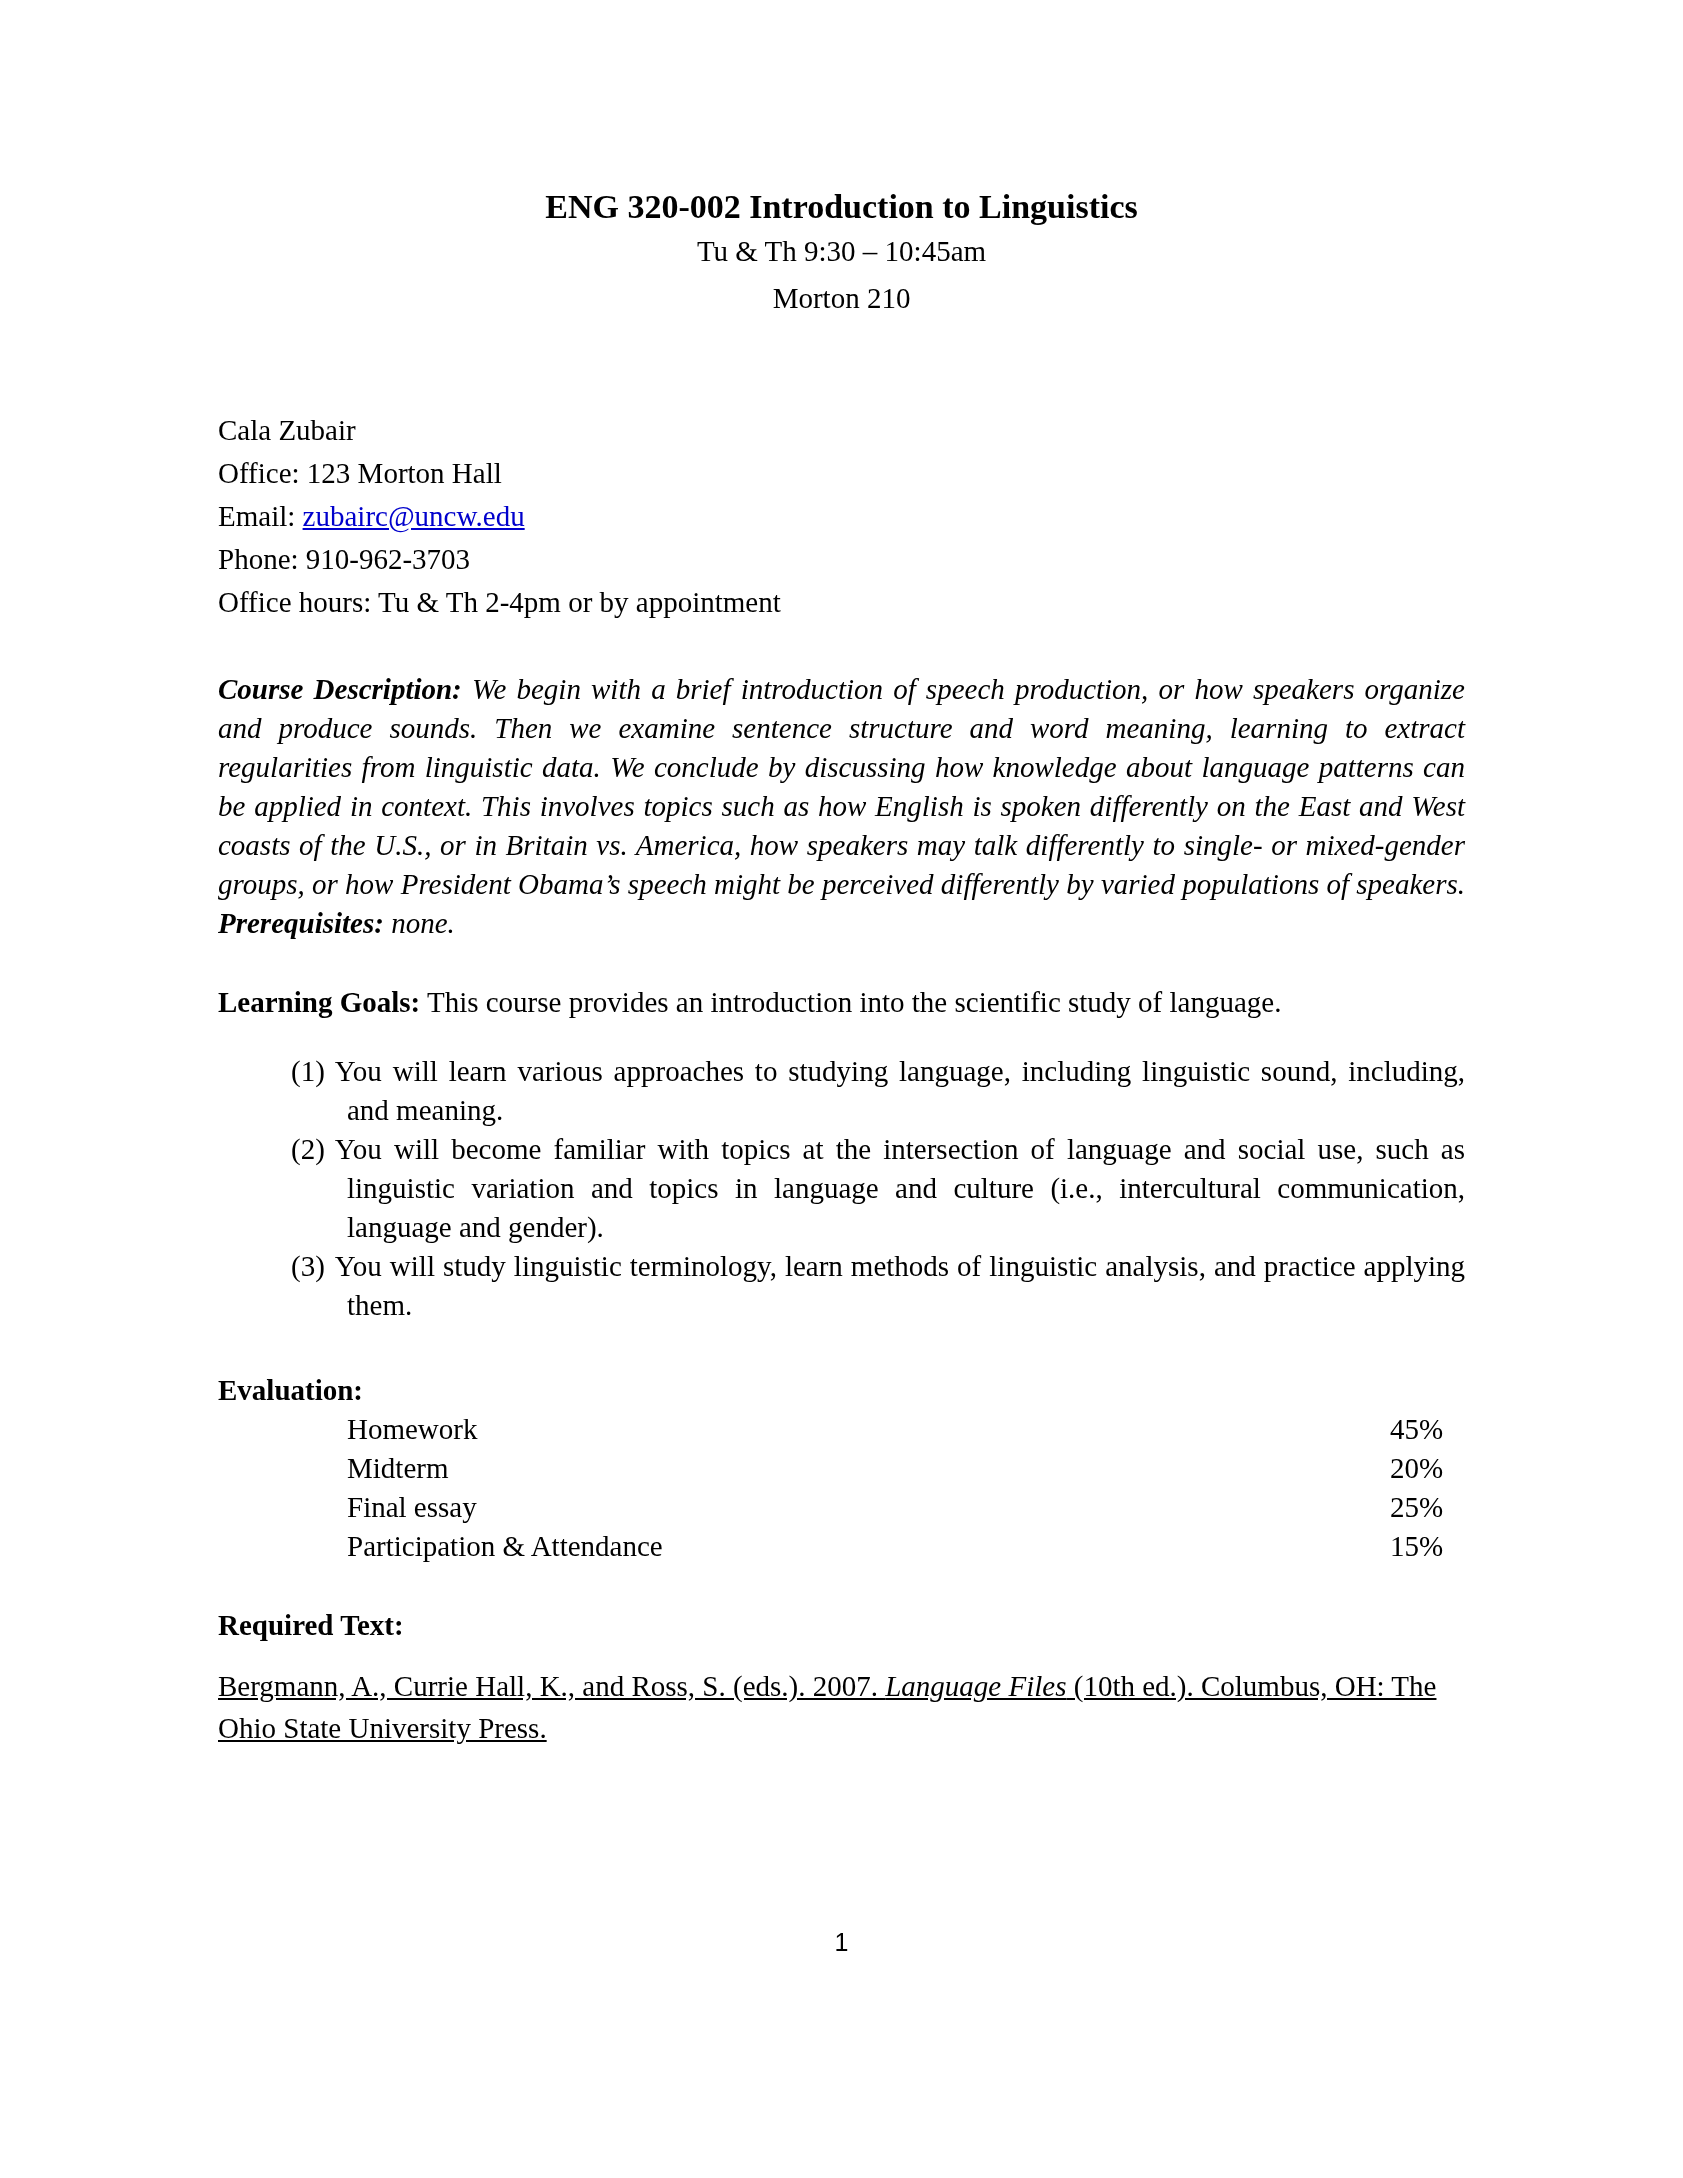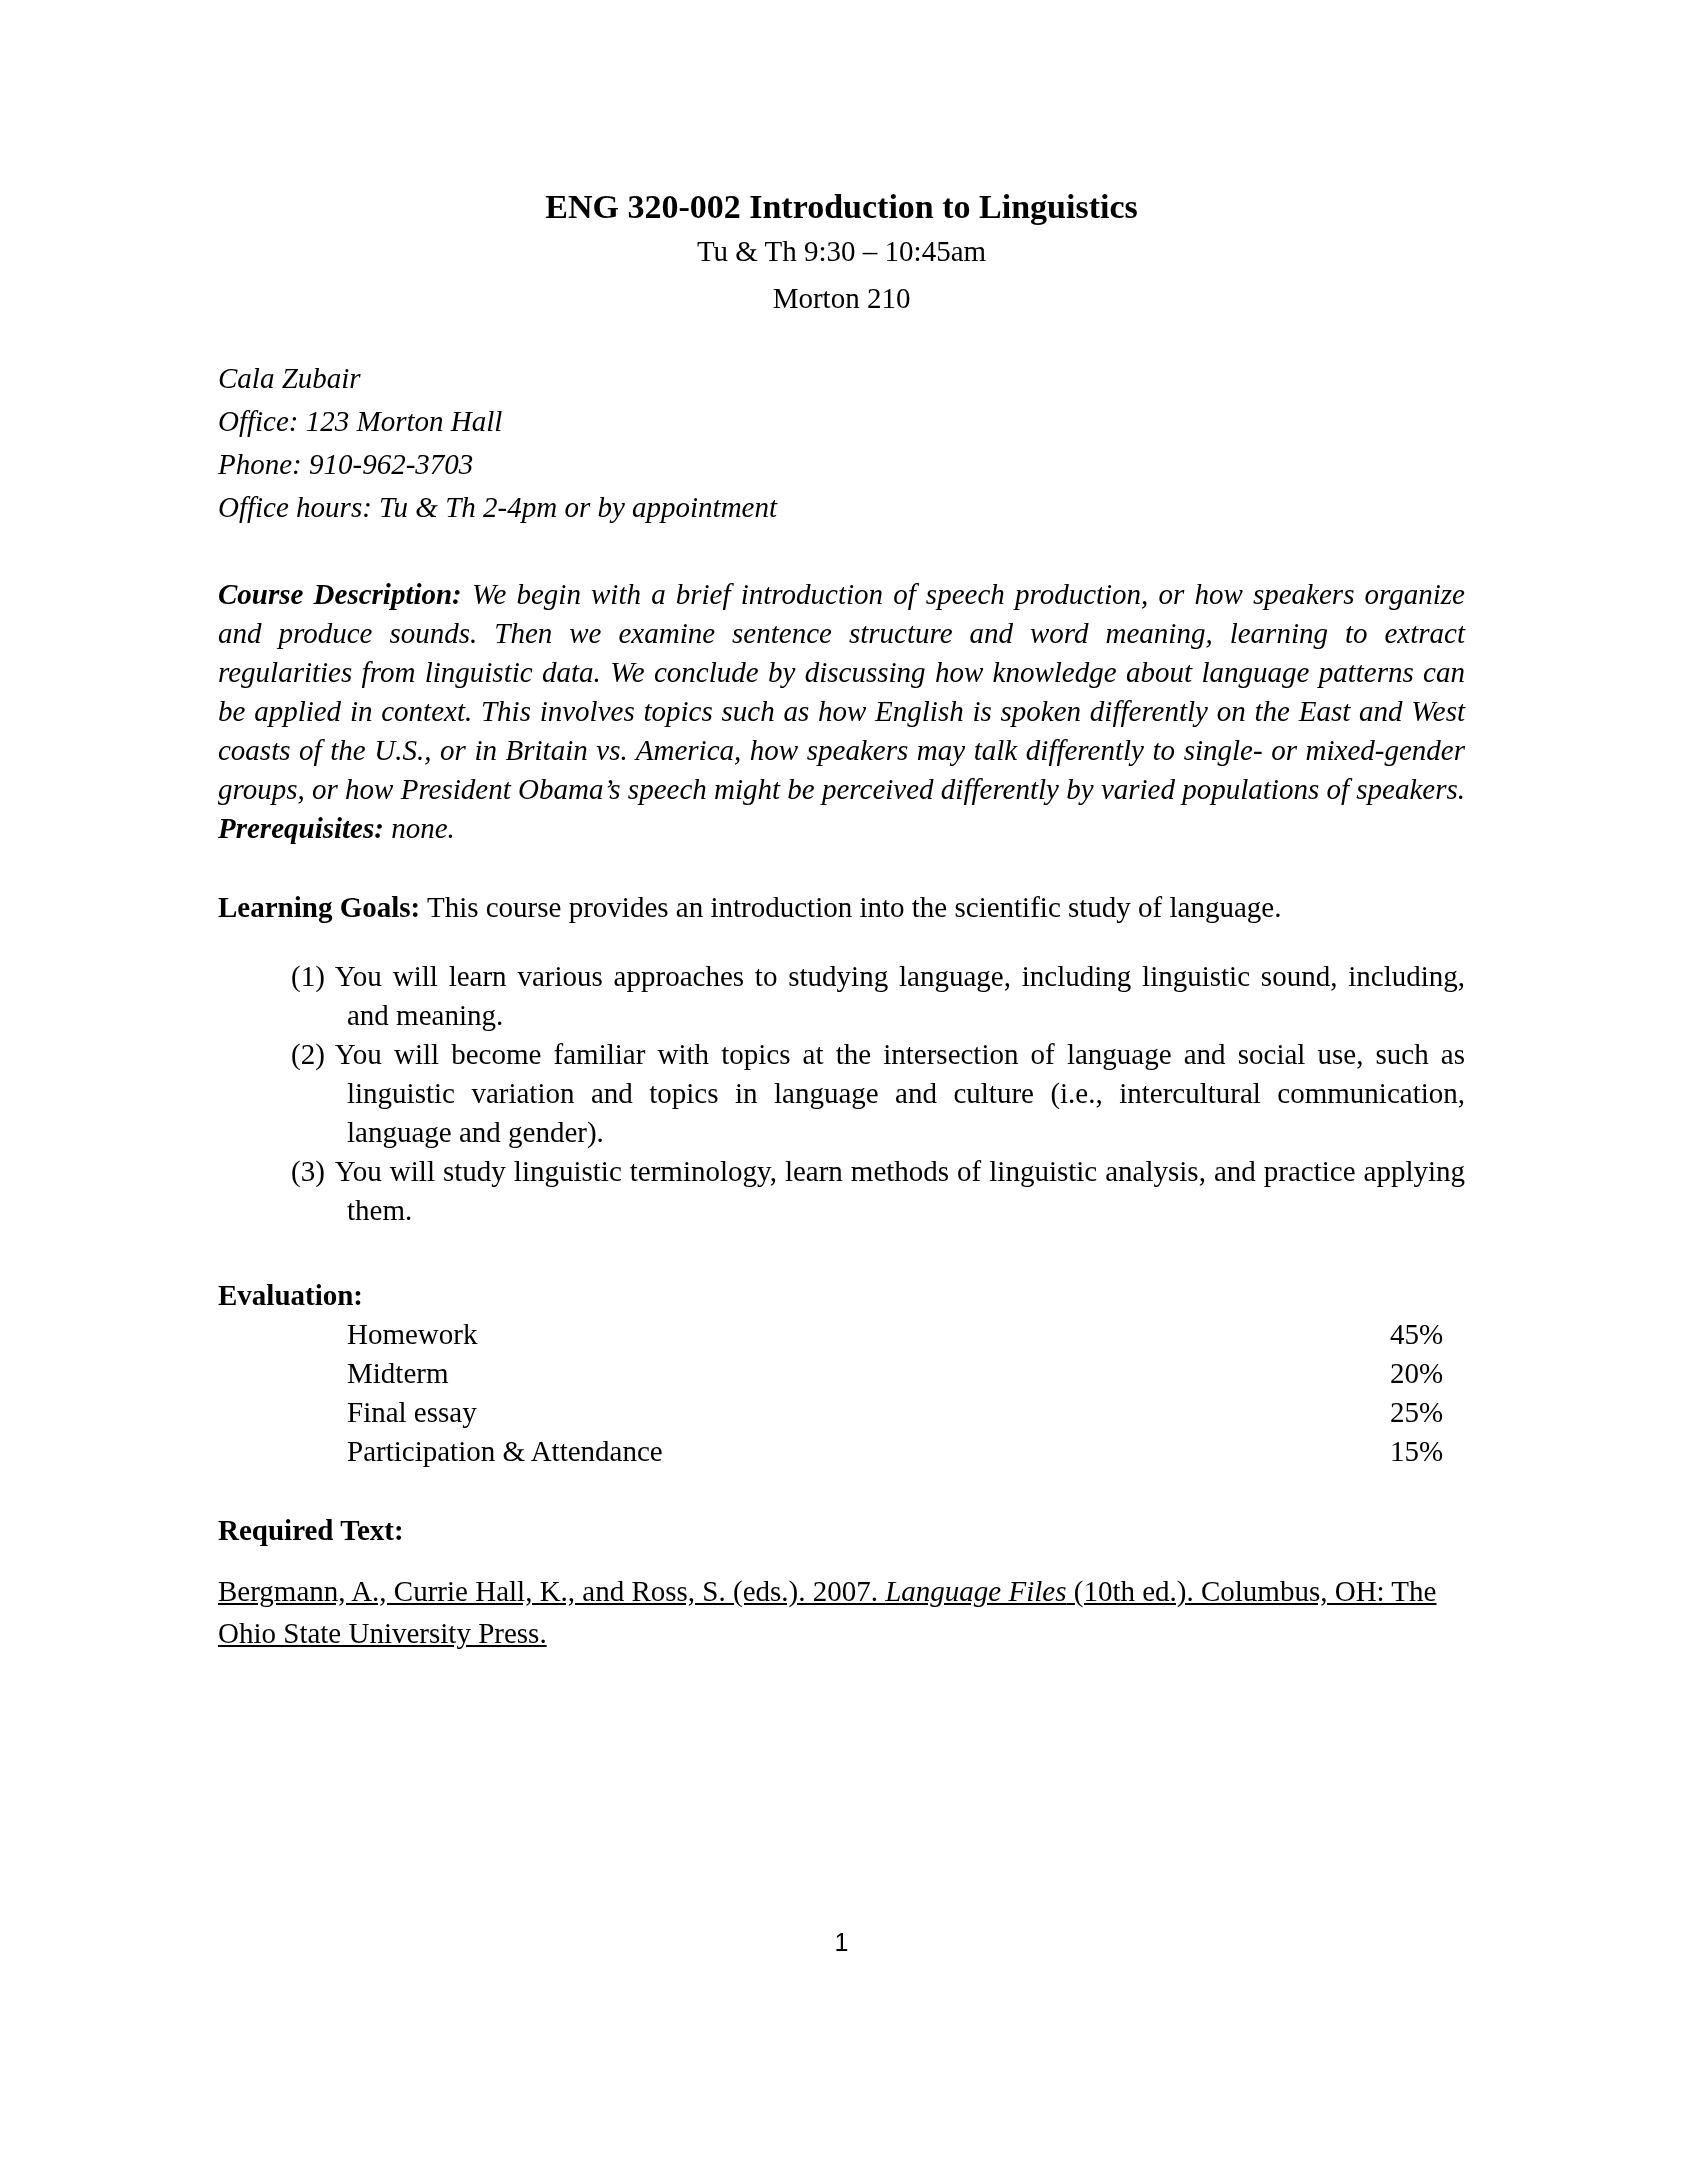--- a/index.html
+++ b/index.html
@@ -18,21 +18,21 @@
   }
   .doc-header { text-align: center; }
   .doc-title {
     font-size: 34px;
     font-weight: bold;
     line-height: 46px;
   }
   .doc-subtitle { line-height: 39px; margin-top: 2px; }
   .doc-room { line-height: 39px; margin-top: 8px; }
 
-  .contact-block { margin-top: 39px; line-height: 43px; font-style: italic; }
+  .contact-block { margin-top: 91px; line-height: 43px; }
   .email-link {
     color: #0000CC;
     text-decoration: underline;
     cursor: pointer;
   }
 
   .para { text-align: justify; }
   .desc-para { margin-top: 46px; font-style: italic; }
   .goals-intro { margin-top: 40px; text-align: left; }
 
@@ -73,20 +73,21 @@
 
   <div class="doc-header">
     <div class="doc-title">ENG 320-002 Introduction to Linguistics</div>
     <div class="doc-subtitle">Tu &amp; Th 9:30 – 10:45am</div>
     <div class="doc-room">Morton 210</div>
   </div>
 
   <div class="contact-block">
     <div>Cala Zubair</div>
     <div>Office: 123 Morton Hall</div>
+    <div><span>Email: </span><a class="email-link" href="#">zubairc@uncw.edu</a></div>
     <div>Phone: 910-962-3703</div>
     <div>Office hours: Tu &amp; Th 2-4pm or by appointment</div>
   </div>
 
   <p class="para desc-para"><b class="section-heading">Course Description:</b><span> We begin with a brief introduction of speech production, or how speakers organize and produce sounds.  Then we examine sentence structure and word meaning, learning to extract regularities from linguistic data. We conclude by discussing how knowledge about language patterns can be applied in context. This involves topics such as how English is spoken differently on the East and West coasts of the U.S., or in Britain vs. America, how speakers may talk differently to single- or mixed-gender groups, or how President Obama’s speech might be perceived differently by varied populations of speakers. </span><b class="section-heading">Prerequisites:</b><span> none.</span></p>
 
   <p class="para goals-intro"><b class="section-heading">Learning Goals:</b><span> This course provides an introduction into the scientific study of language.</span></p>
 
   <div class="goals-list">
     <div class="goal-item"><span class="goal-marker">(1)</span><span>You will learn various approaches to studying language, including linguistic sound, including, and meaning.</span></div>

